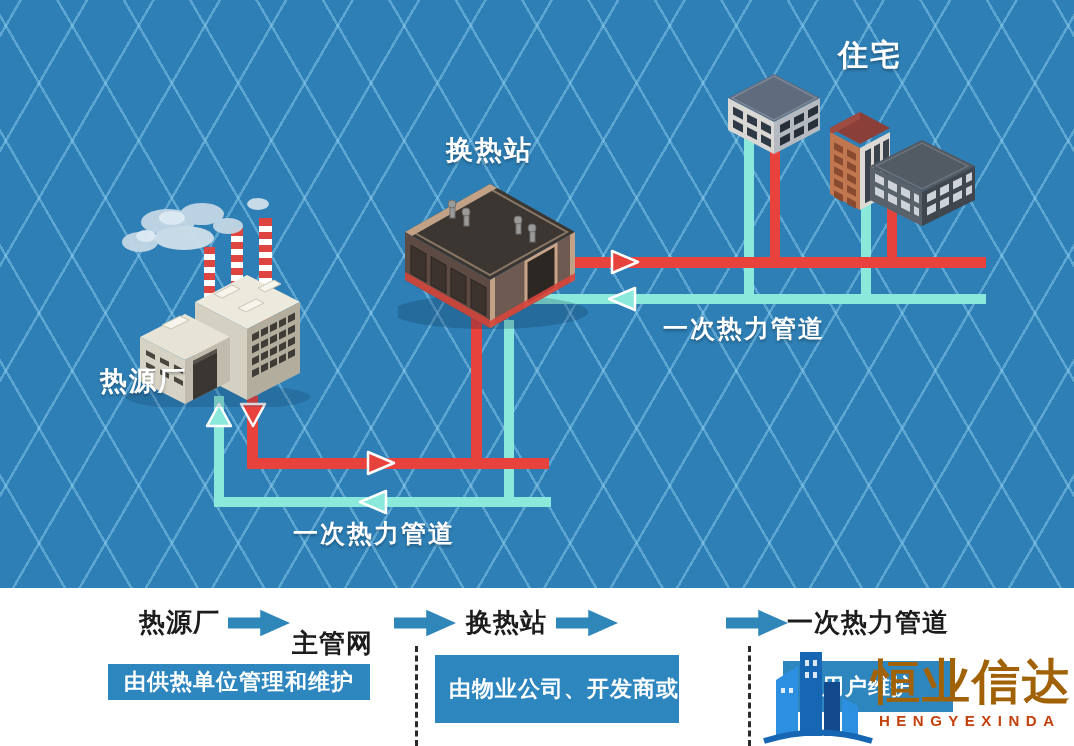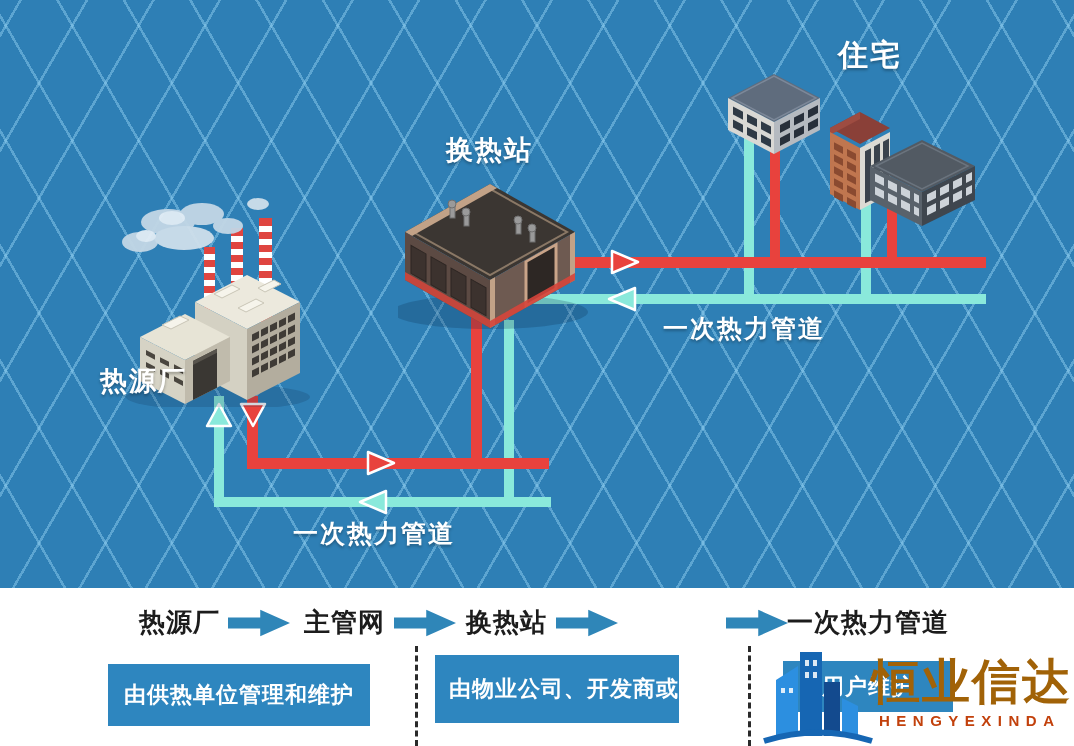--- a/index.html
+++ b/index.html
@@ -288,28 +288,28 @@
 
     <div class="scene-label" style="left:100px; top:363px; font-size:27px;">热源厂</div>
     <div class="scene-label" style="left:446px; top:132px; font-size:27px;">换热站</div>
     <div class="scene-label" style="left:838px; top:35px; font-size:30px;">住宅</div>
     <div class="scene-label" style="left:663px; top:312px; font-size:25px;">一次热力管道</div>
     <div class="scene-label" style="left:293px; top:517px; font-size:25px;">一次热力管道</div>
   </div>
 
   <div class="flow-label" style="left:139px;">热源厂</div>
   <div class="flow-arrow" style="left:228px;"></div>
-  <div class="flow-label" style="left:304px;">主管网</div>
+  <div class="flow-label" style="left:292px;margin-top:21px;">主管网</div>
   <div class="flow-arrow" style="left:394px;"></div>
   <div class="flow-label" style="left:466px;">换热站</div>
   <div class="flow-arrow" style="left:556px;"></div>
   <div class="flow-arrow" style="left:726px;"></div>
   <div class="flow-label" style="left:787px;">一次热力管道</div>
 
-  <div class="resp-box" style="left:108px; top:664px; width:262px; height:62px;text-align:center;">
+  <div class="resp-box" style="left:108px; top:664px; width:262px; height:36px;text-align:center;">
     <span>由供热单位管理和维护</span>
   </div>
   <div class="divider" style="left:415px;"></div>
   <div class="resp-box" style="left:435px; top:655px; width:244px; height:68px;align-items:flex-end;">
     <span>由物业公司、开发商或</span>
   </div>
   <div class="divider" style="left:748px;"></div>
   <div class="resp-box" style="left:783px; top:661px; width:170px; height:51px;">
     <span>用户维护</span>
   </div>

